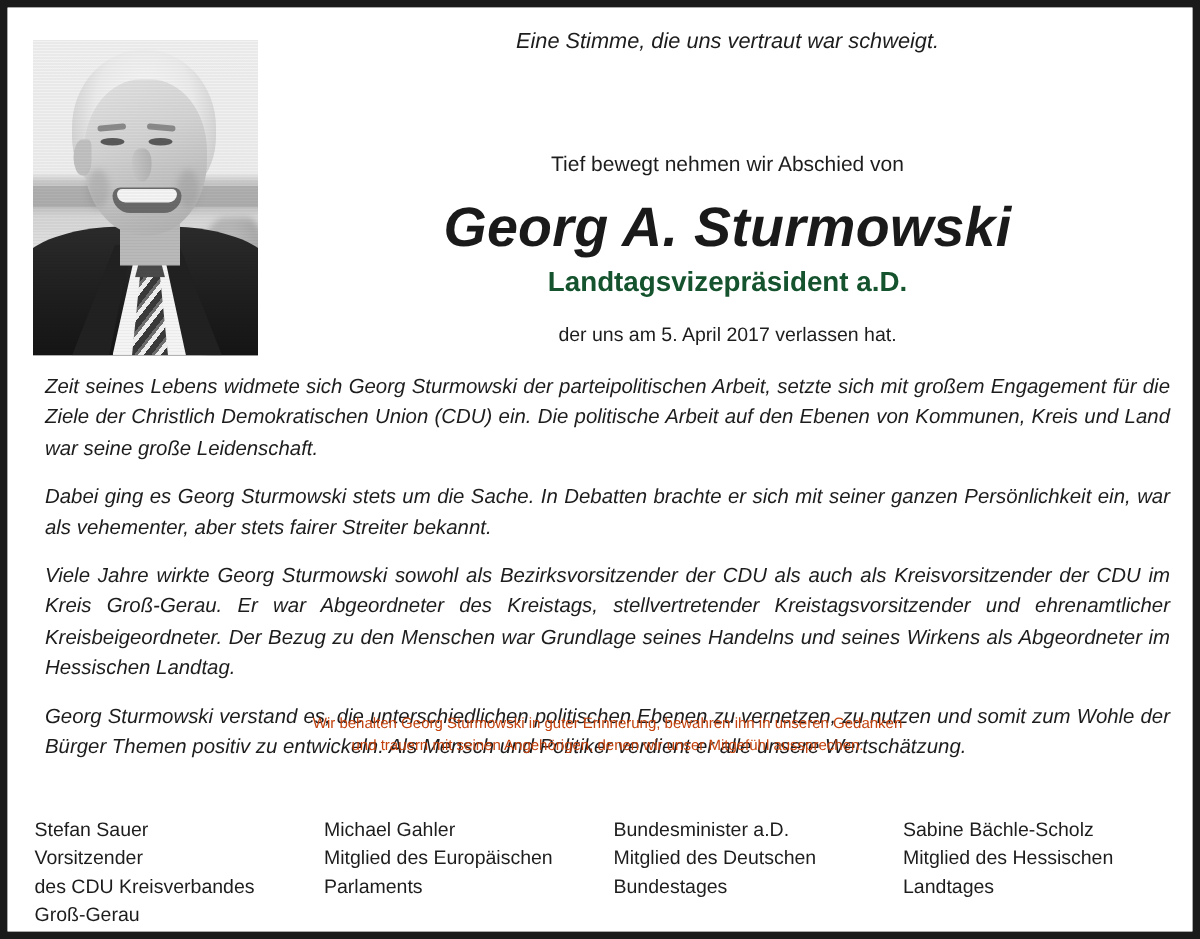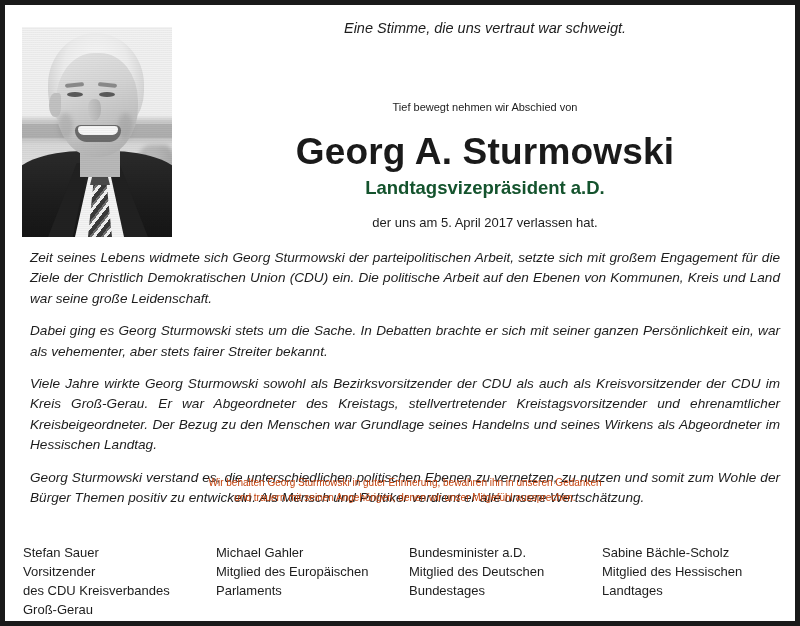--- a/index.html
+++ b/index.html
@@ -222,33 +222,34 @@
     font-size: 14.5px;
     line-height: 1.62;
     color: #1d1d1d;
   }
   .intro {
     position: absolute;
     left: 180px;
     top: 96px;
     width: 600px;
     text-align: center;
-    font-size: 11px;
+    font-size: 14px;
     color: #1d1d1d;
   }
   .name {
     position: absolute;
     left: 180px;
     top: 126px;
     width: 600px;
     text-align: center;
     font-size: 37px;
     font-weight: bold;
     letter-spacing: .2px;
     color: #1a1a1a;
+    font-style: italic;
   }
   .role {
     position: absolute;
     left: 180px;
     top: 172px;
     width: 600px;
     text-align: center;
     font-size: 18.5px;
     font-weight: bold;
     color: #14532d;

